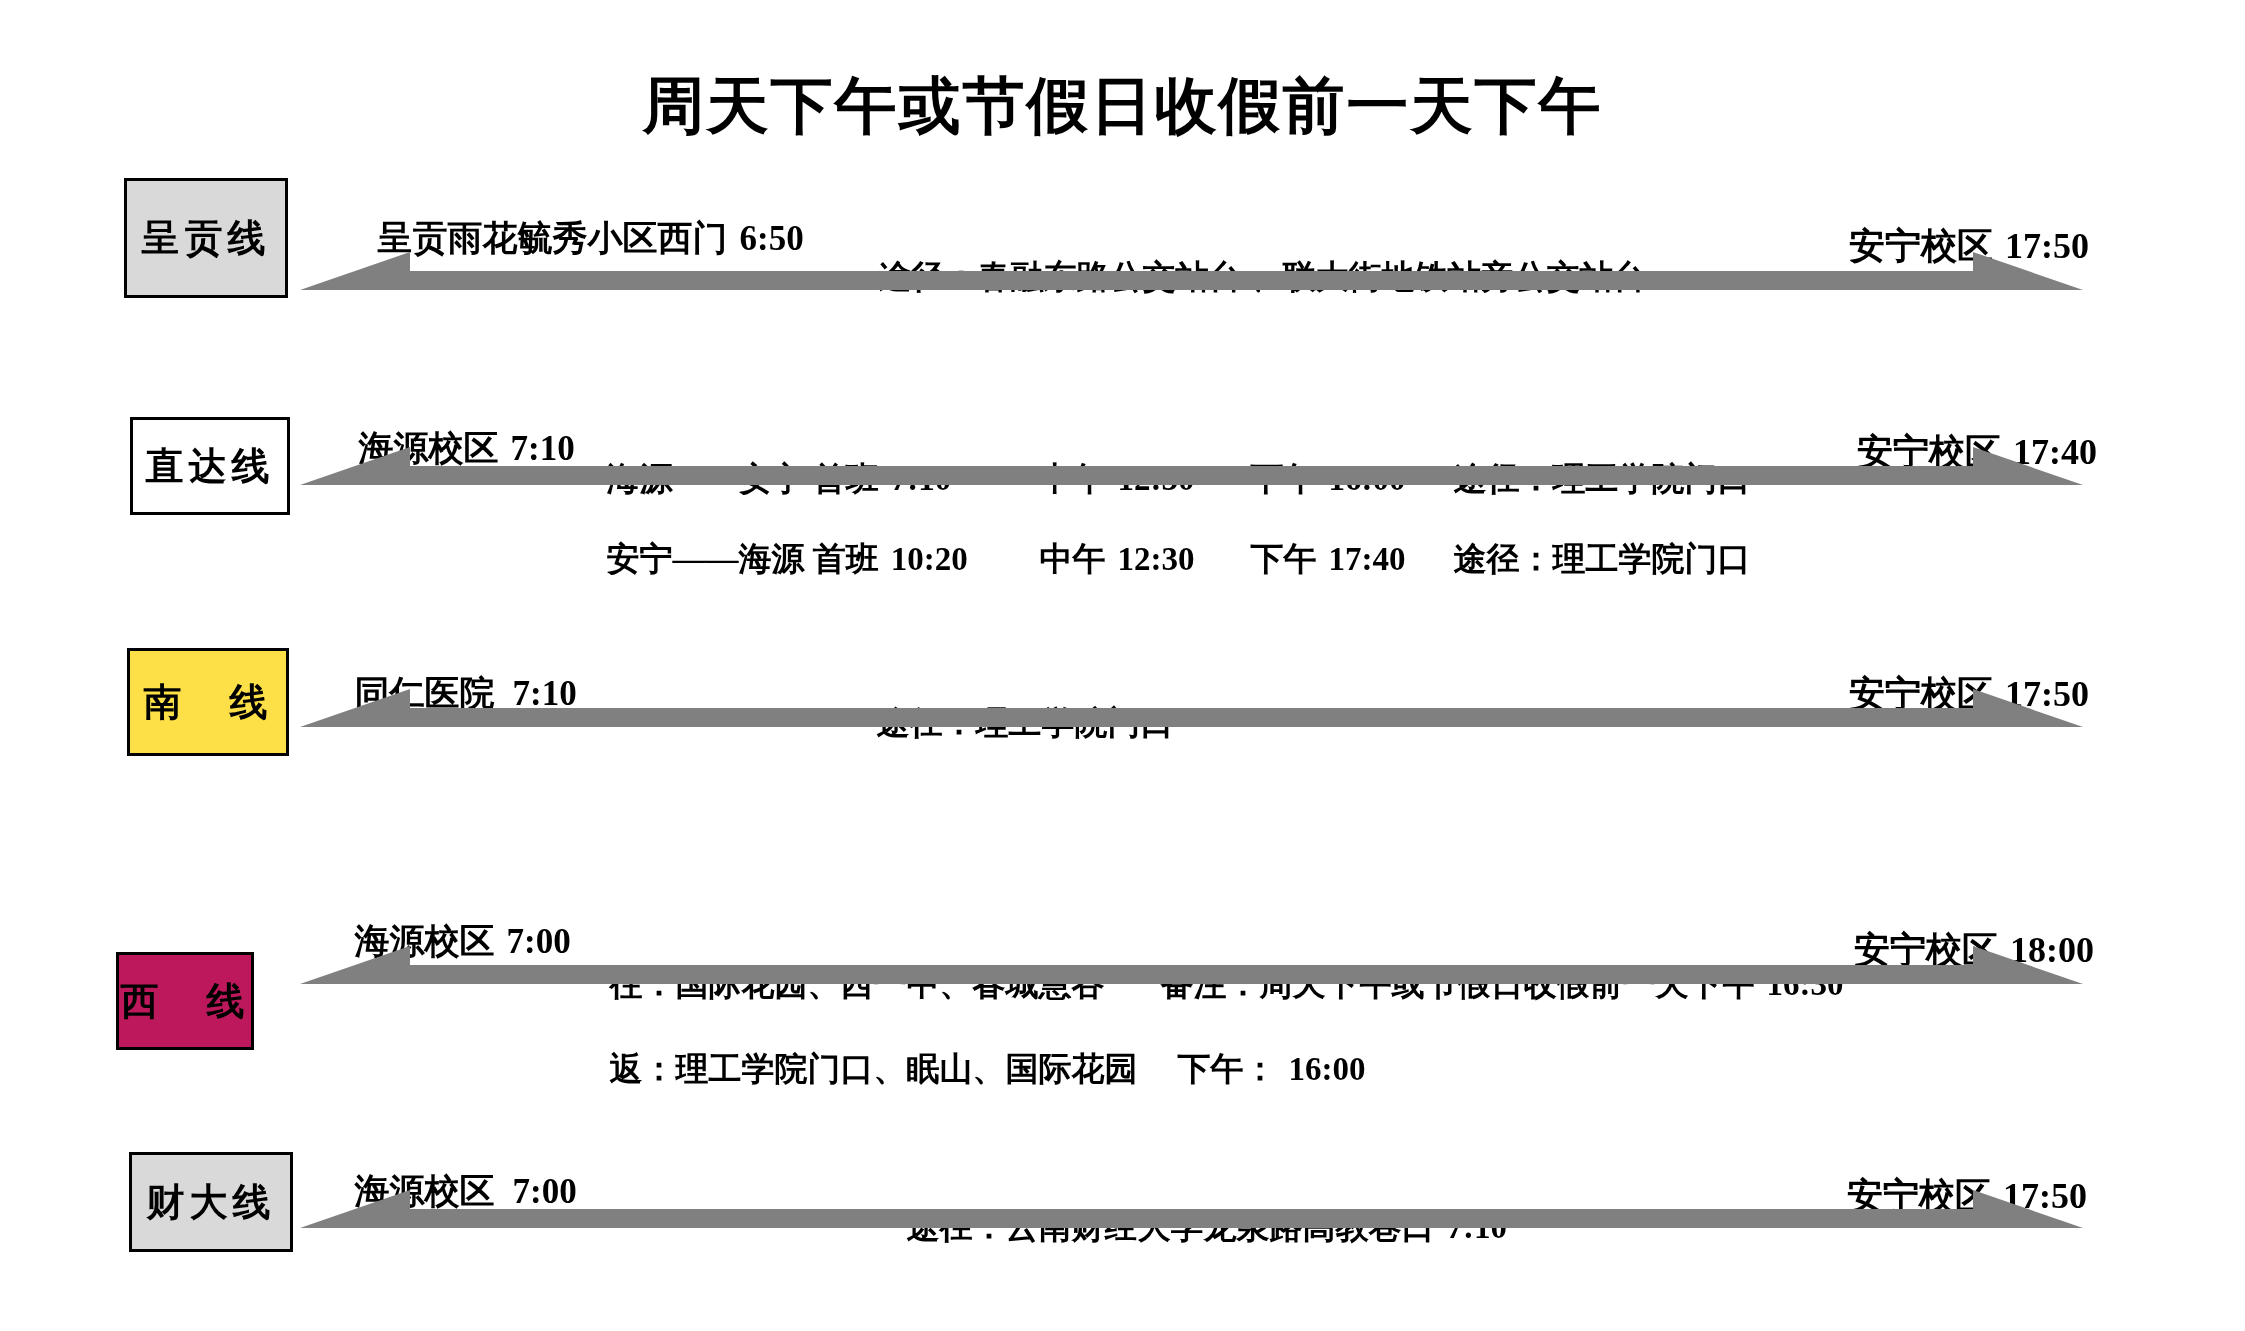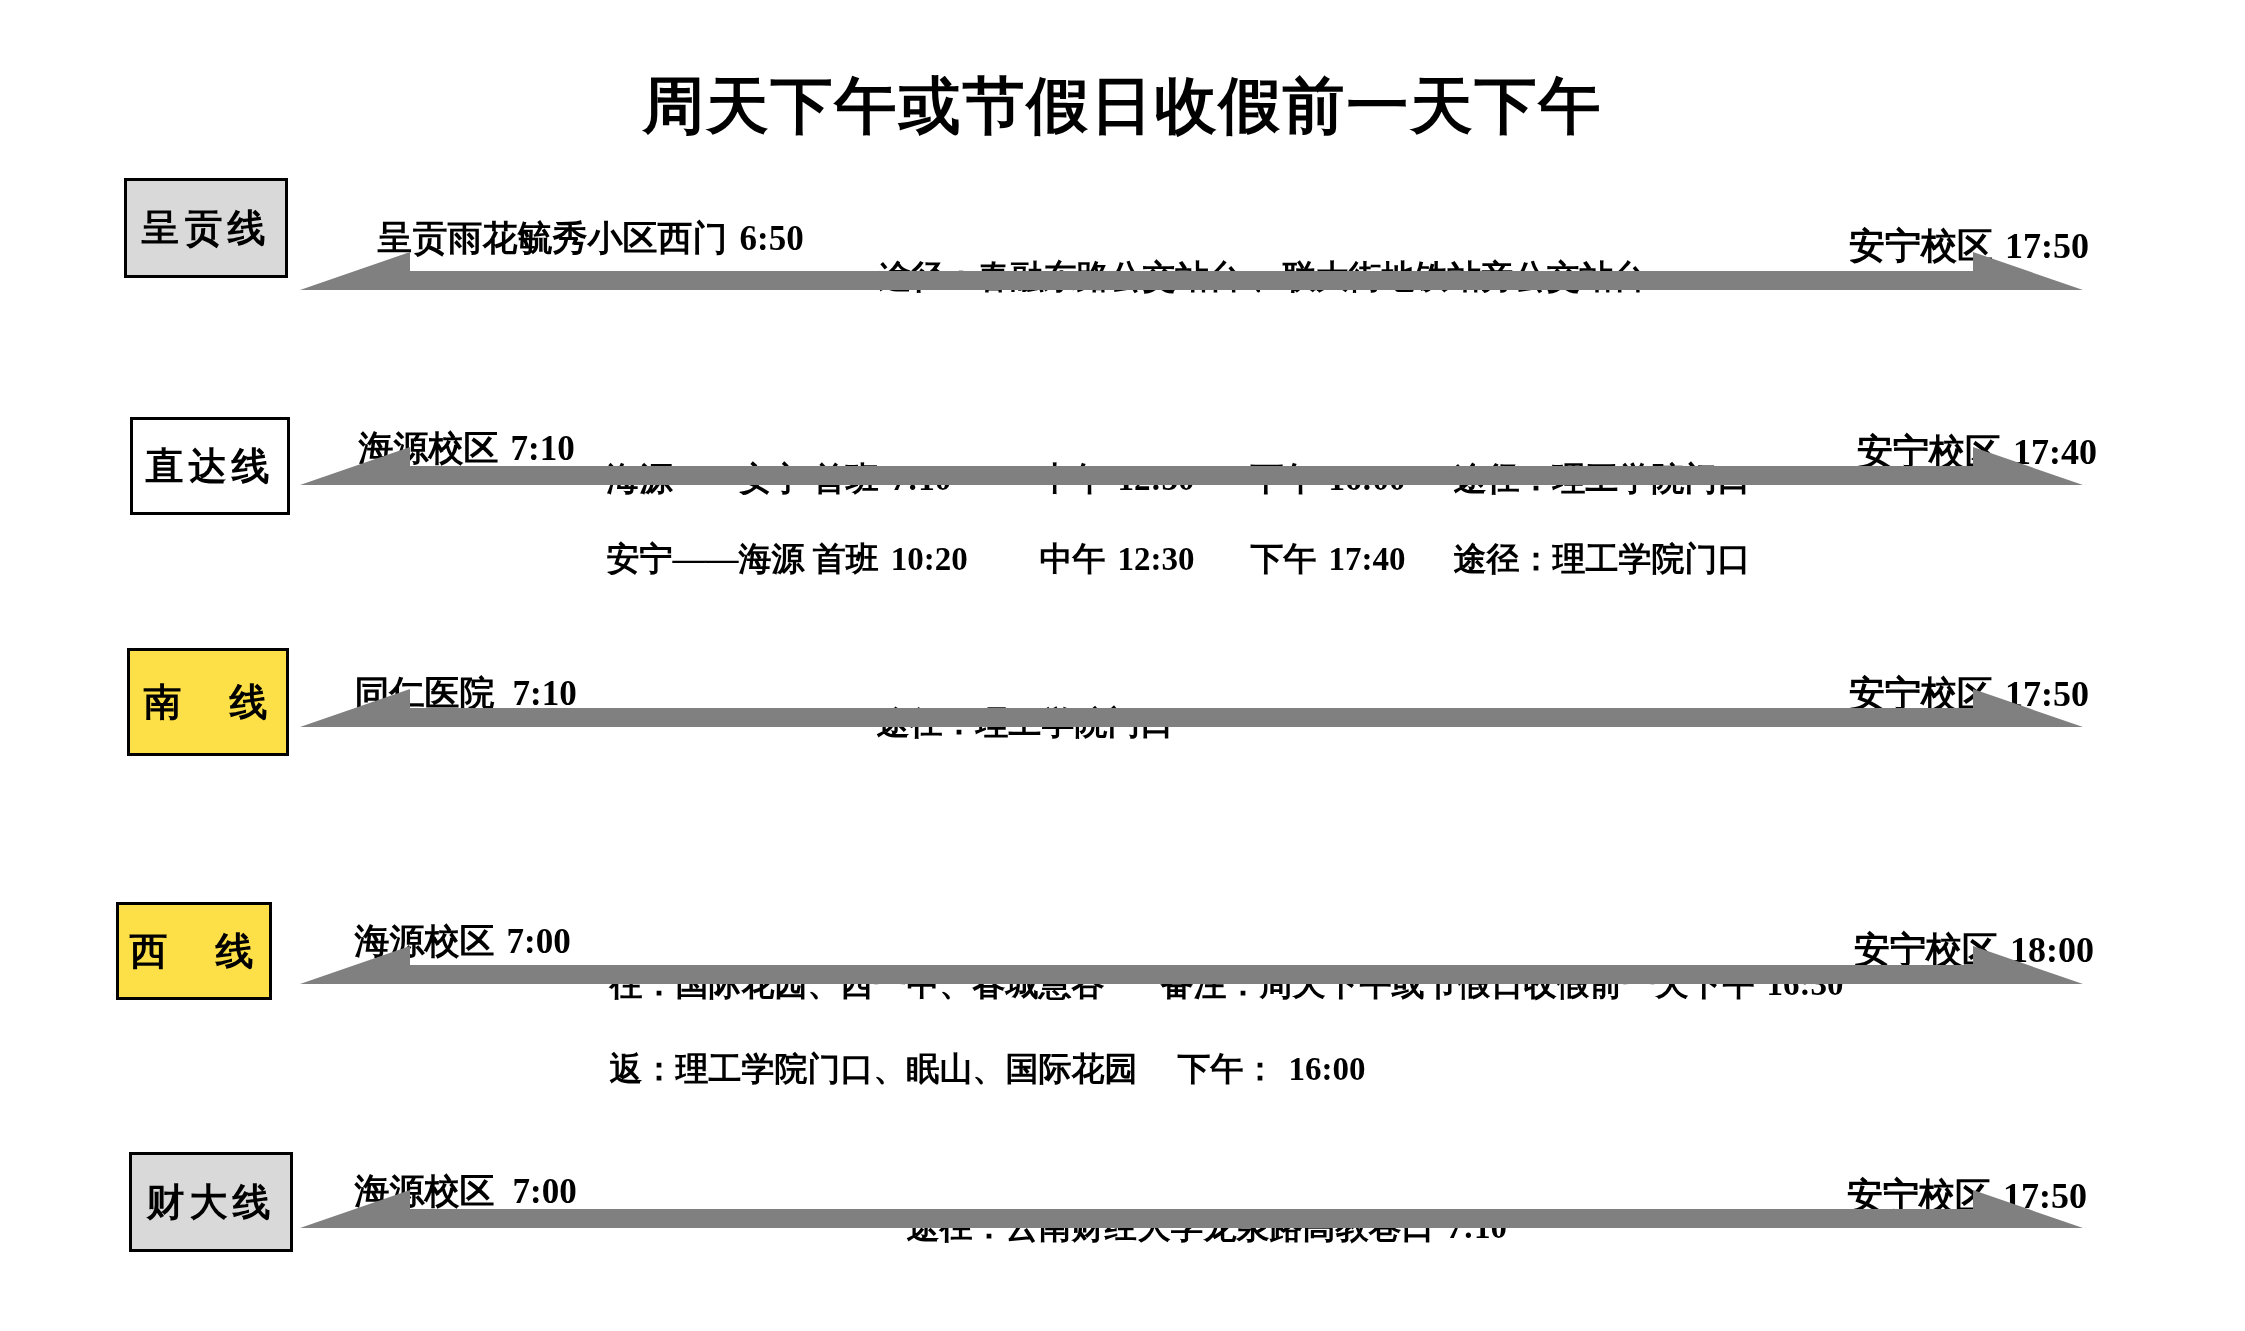--- a/index.html
+++ b/index.html
@@ -42,21 +42,21 @@
   .arrow{position:absolute;display:block;}
 </style>
 </head>
 <body>
 
 <div class="canvas">
 
   <h1 class="title">周天下午或节假日收假前一天下午</h1>
 
   <div class="route">
-    <div class="lbox" style="left: 124px; top: 178px; width: 164px; height: 100px; background: rgb(217, 217, 217);">
+    <div class="lbox" style="left: 124px; top: 178px; width: 164px; height: 120px; background: rgb(217, 217, 217);">
       <span class="lbox-text">呈贡线</span>
     </div>
     <div class="station" style="left:325px;top:175px;">
       <span class="zh">呈贡雨花毓秀小区西门</span><span class="time">6:50</span>
     </div>
     <div class="station right" style="left:1795px;top:180px;">
       <span class="zh">安宁校区</span><span class="time">17:50</span>
     </div>
     <div class="note" style="left:829px;top:218px;">
       <span class="zh">途径：春融东路公交站台 、联大街地铁站旁公交站台</span><span class="time"></span>
@@ -120,21 +120,21 @@
     </div>
     <div class="note" style="left:827px;top:664px;">
       <span class="zh">途径：理工学院门口</span><span class="time"></span>
     </div>
     <svg class="arrow" style="left:300px;top:689px;" width="1783" height="38" viewBox="0 0 1783 38">
       <polygon points="0,38 110,0 110,19 1673,19 1673,0 1783,38" fill="#808080"></polygon>
     </svg>
   </div>
 
   <div class="route">
-    <div class="lbox" style="left: 116px; top: 902px; width: 156px; height: 98px; background: #fde047;">
+    <div class="lbox" style="left: 116px; top: 952px; width: 138px; height: 98px; background: #be185d;">
       <span class="lbox-text">西　线</span>
     </div>
     <div class="station" style="left:302px;top:878px;">
       <span class="zh">海源校区</span><span class="time">7:00</span>
     </div>
     <div class="station right" style="left:1800px;top:884px;">
       <span class="zh">安宁校区</span><span class="time">18:00</span>
     </div>
 
     <div class="seg" style="left:560px;top:925px;">

